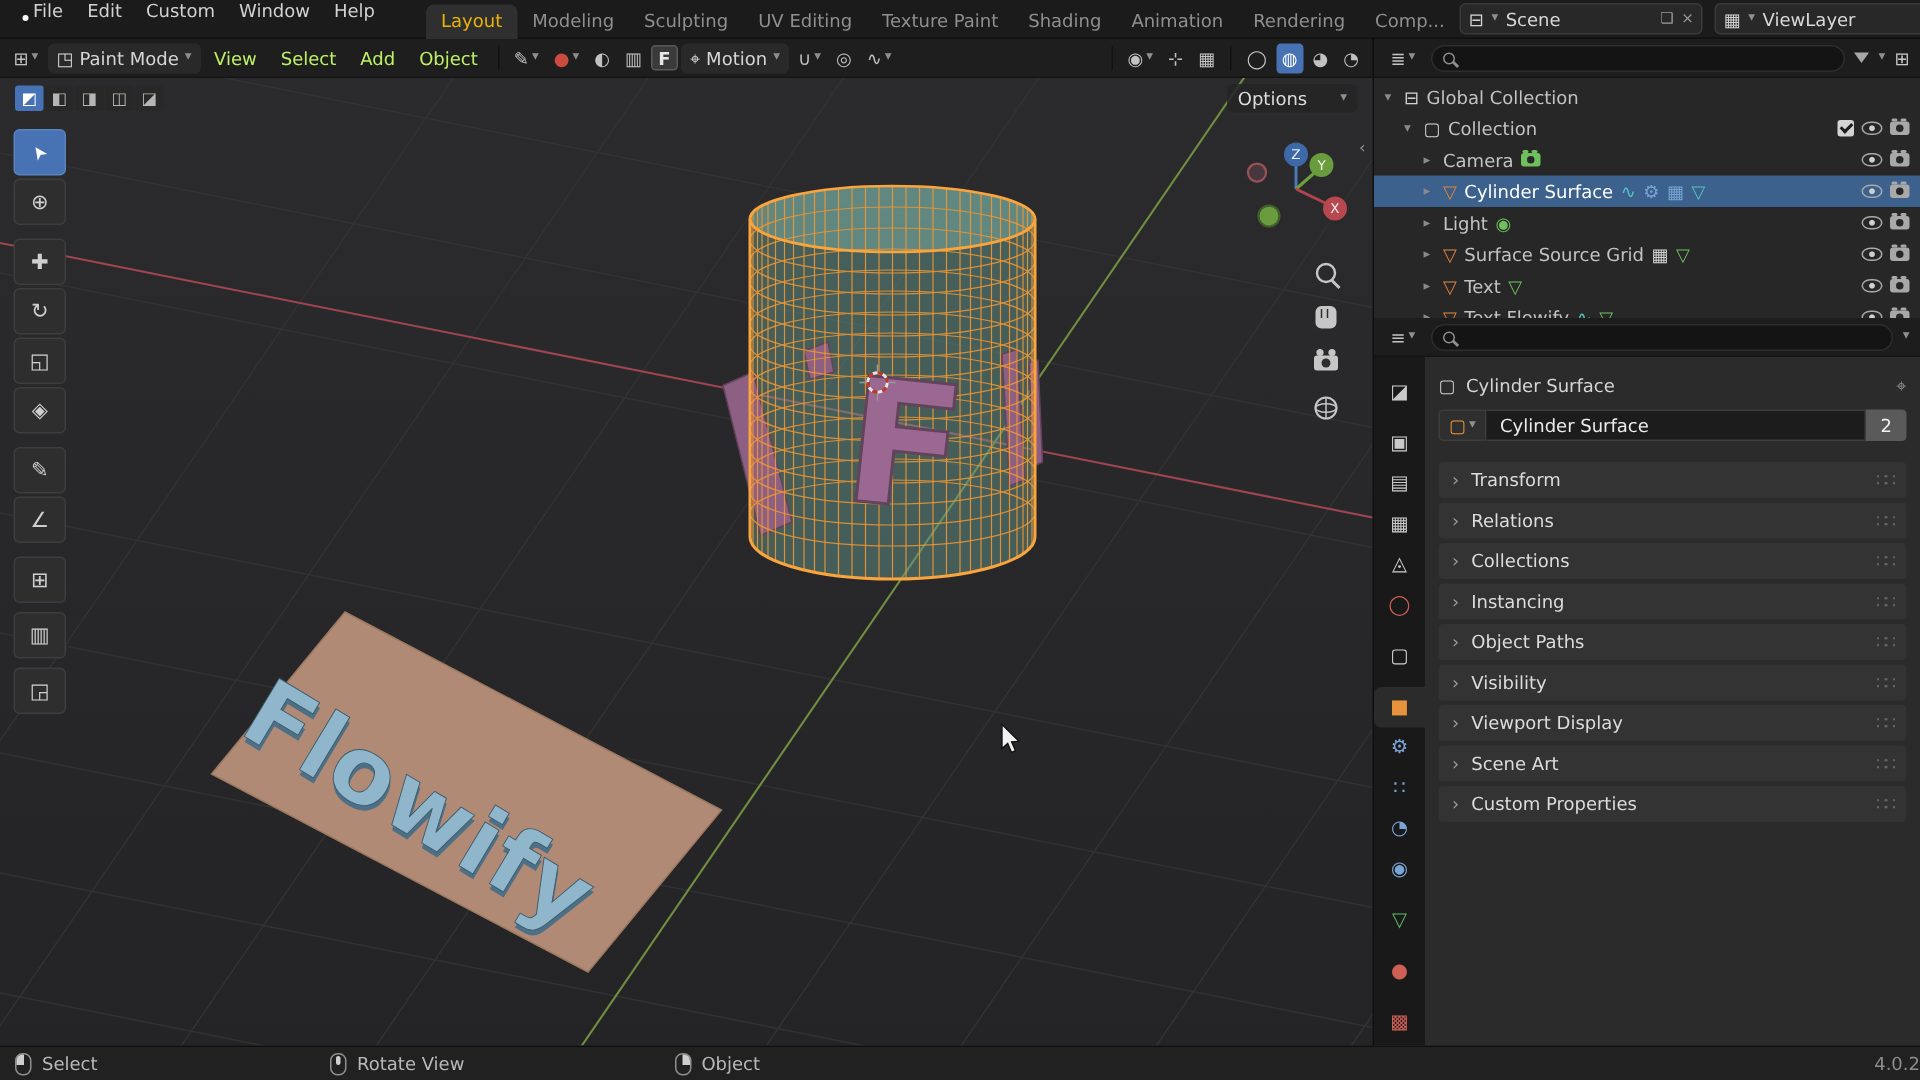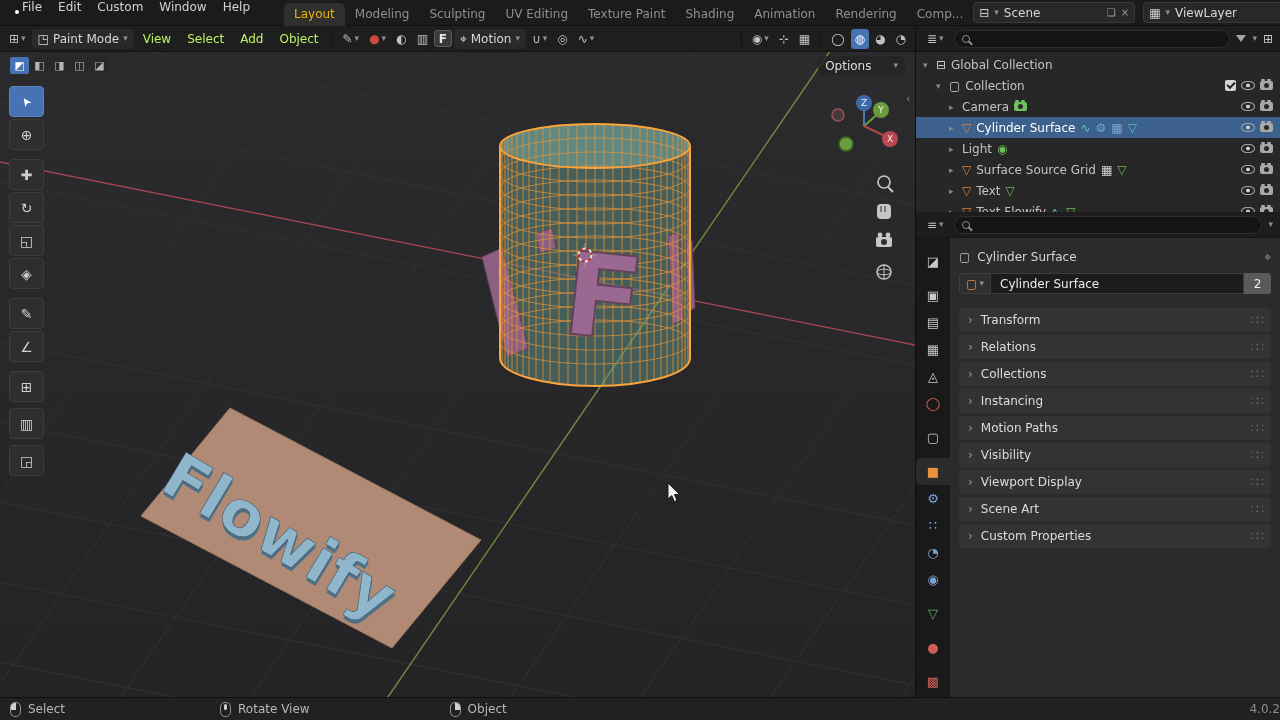--- a/index.html
+++ b/index.html
@@ -527,21 +527,21 @@
           <span>Collections</span>
           <span class="dots">∷∷</span>
         </div>
         <div class="panel">
           <span class="chev">›</span>
           <span>Instancing</span>
           <span class="dots">∷∷</span>
         </div>
         <div class="panel">
           <span class="chev">›</span>
-          <span>Motion Paths</span>
+          <span>Object Paths</span>
           <span class="dots">∷∷</span>
         </div>
         <div class="panel">
           <span class="chev">›</span>
           <span>Visibility</span>
           <span class="dots">∷∷</span>
         </div>
         <div class="panel">
           <span class="chev">›</span>
           <span>Viewport Display</span>

